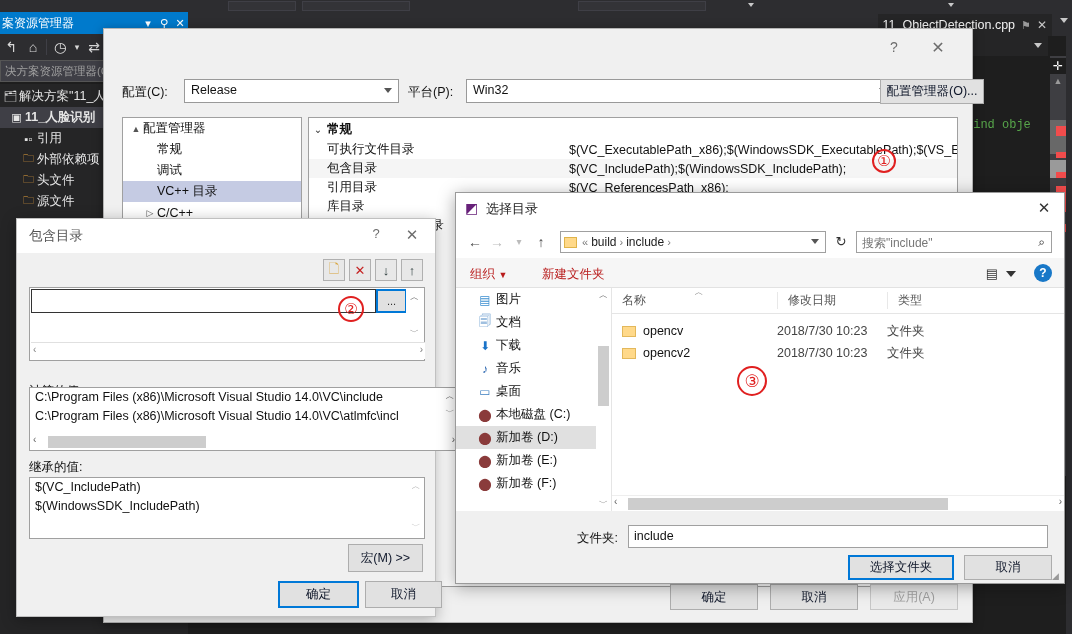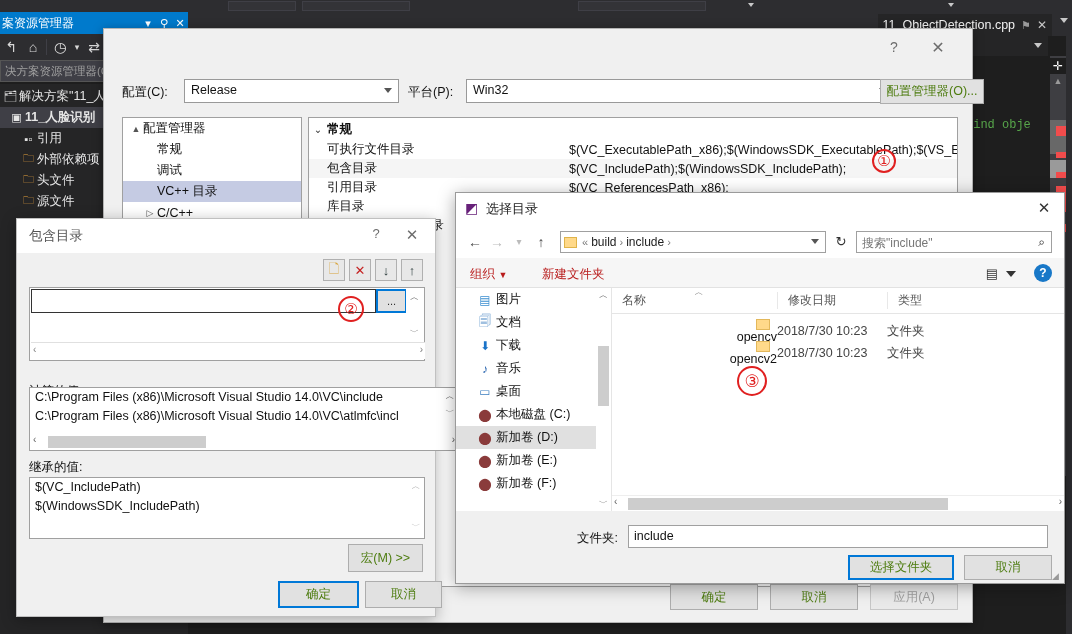--- a/index.html
+++ b/index.html
@@ -66,21 +66,21 @@
   #propPages .pp-title { position:absolute; left:0; top:0; width:100%; height:38px; background:#fff; }
   #propPages .pp-title .t { position:absolute; left:16px; top:10px; font-size:15px; color:#4d4d4d; }
   #propPages .pp-help { position:absolute; right:66px; top:10px; width:24px; height:20px; text-align:center; color:#6d6d6d; font-size:14px; cursor:default; }
   #propPages .pp-close { position:absolute; right:20px; top:8px; width:28px; height:22px; text-align:center; color:#6d6d6d; font-size:16px; line-height:22px; cursor:default; }
   .pp-body { position:absolute; left:0; top:38px; width:100%; bottom:0; background:#f0f0f0; }
   .pp-rowcfg { position:absolute; left:18px; top:12px; right:14px; height:26px; }
   .lbl { font-size:12.5px; color:#111; }
   .combo { position:absolute; height:24px; background:#fff; border:1px solid #999; font-size:12.5px; color:#111; padding:3px 6px; }
   .combo .cv { }
   .combo .arr { position:absolute; right:6px; top:8px; width:0;height:0;border-left:4px solid transparent;border-right:4px solid transparent;border-top:5px solid #555; }
-  .btn { background:#e1e1e1; border:1px solid #adadad; font-size:12.5px; color:#4d7c0f; display:flex; align-items:center; justify-content:center; cursor:default; }
+  .btn { background:#e1e1e1; border:1px solid #adadad; font-size:12.5px; color:#0f172a; display:flex; align-items:center; justify-content:center; cursor:default; }
   .btn.primary { border:2px solid #0078d7; background:#e1e1e1; }
   .btn.disabled { color:#a0a0a0; background:#e9e9e9; border-color:#c6c6c6; }
 
   .pp-treepane { position:absolute; left:18px; top:50px; width:180px; height:470px; background:#fff; border:1px solid #a0a0a0; }
   .pt-row { height:21px; display:flex; align-items:center; font-size:12.5px; color:#111; padding-left:4px; white-space:nowrap; }
   .pt-row .tw { width:14px; text-align:center; color:#555; font-size:9px; }
   .pt-row.sel { background:#c5cbe3; }
 
   .pp-gridpane { position:absolute; left:204px; top:50px; right:14px; height:470px; background:#fff; border:1px solid #a0a0a0; overflow:hidden; }
   .grid-hdr { height:22px; display:flex; align-items:center; font-size:12.5px; font-weight:bold; color:#111; background:#fff; }
@@ -158,21 +158,21 @@
   .fb-left-sb { position:absolute; right:0; top:0; width:15px; height:100%; background:#fff; }
   .fb-left-sb .a { height:15px; text-align:center; font-size:9px; color:#606060; line-height:15px; }
   .fb-left-sb .tk { position:absolute; left:2px; top:58px; width:11px; height:60px; background:#cdcdcd; }
 
   .fb-right { position:absolute; left:155px; top:95px; right:0; bottom:72px; background:#fff; border-left:1px solid #e5e5e5; }
   .col-hdr { height:26px; display:flex; align-items:center; font-size:12px; color:#555; border-bottom:1px solid #e5e5e5; }
   .col-hdr .c { padding-left:10px; white-space:nowrap; position:relative; }
   .col-hdr .c + .c { border-left:1px solid #e8e8e8; }
   .sortmark { position:absolute; left:50%; top:-6px; font-size:9px; color:#888; }
   .file-row { height:22px; display:flex; align-items:center; font-size:12.5px; color:#111; }
-  .file-row .fn { width:165px; display:flex; align-items:flex-end; padding-left:10px;flex-direction:column; }
+  .file-row .fn { width:165px; display:flex; align-items:center; padding-left:10px; }
   .file-row .fn .fico { width:14px; height:11px; background:#ffd98a; border:1px solid #e3b85b; margin-right:7px; }
   .file-row .fd { width:110px; color:#444; }
   .file-row .ft { width:70px; color:#444; }
   .fb-right-hsb { position:absolute; left:0; bottom:0; width:100%; height:16px; background:#fff; border-top:1px solid #eee; }
   .fb-right-hsb .thumb { position:absolute; left:16px; top:2px; width:320px; height:12px; background:#cdcdcd; }
   .fb-right-hsb .l { position:absolute; left:2px; top:0; color:#606060; font-size:10px; }
   .fb-right-hsb .r { position:absolute; right:2px; top:0; color:#606060; font-size:10px; }
 
   .fb-bottom { position:absolute; left:0; bottom:0; width:100%; height:72px; background:#f0f0f0; }
   .fb-fname-lbl { position:absolute; left:121px; top:19px; font-size:12.5px; color:#111; }

